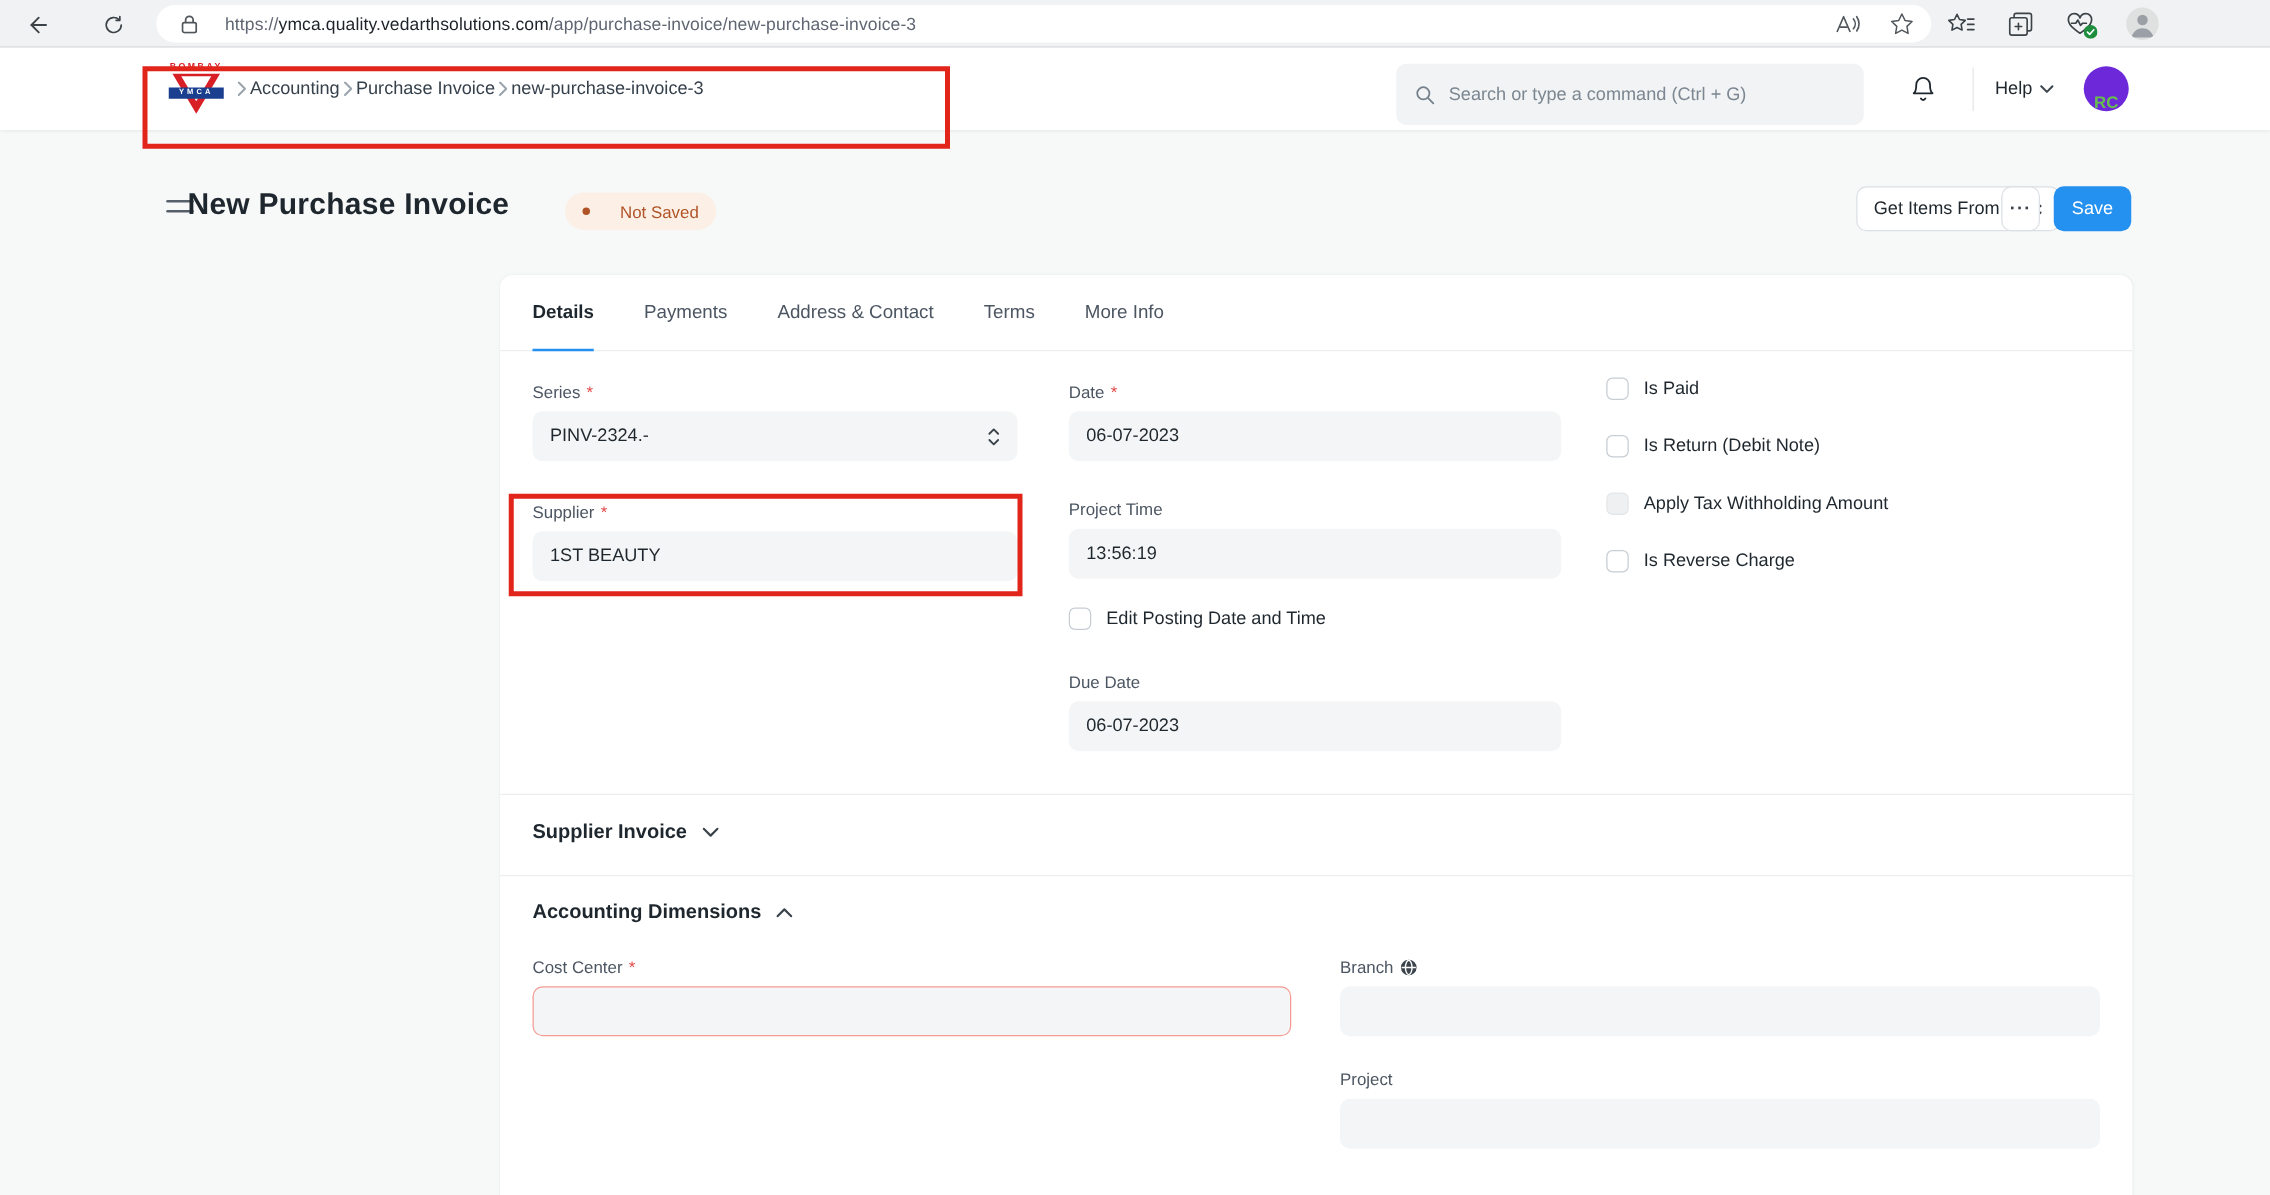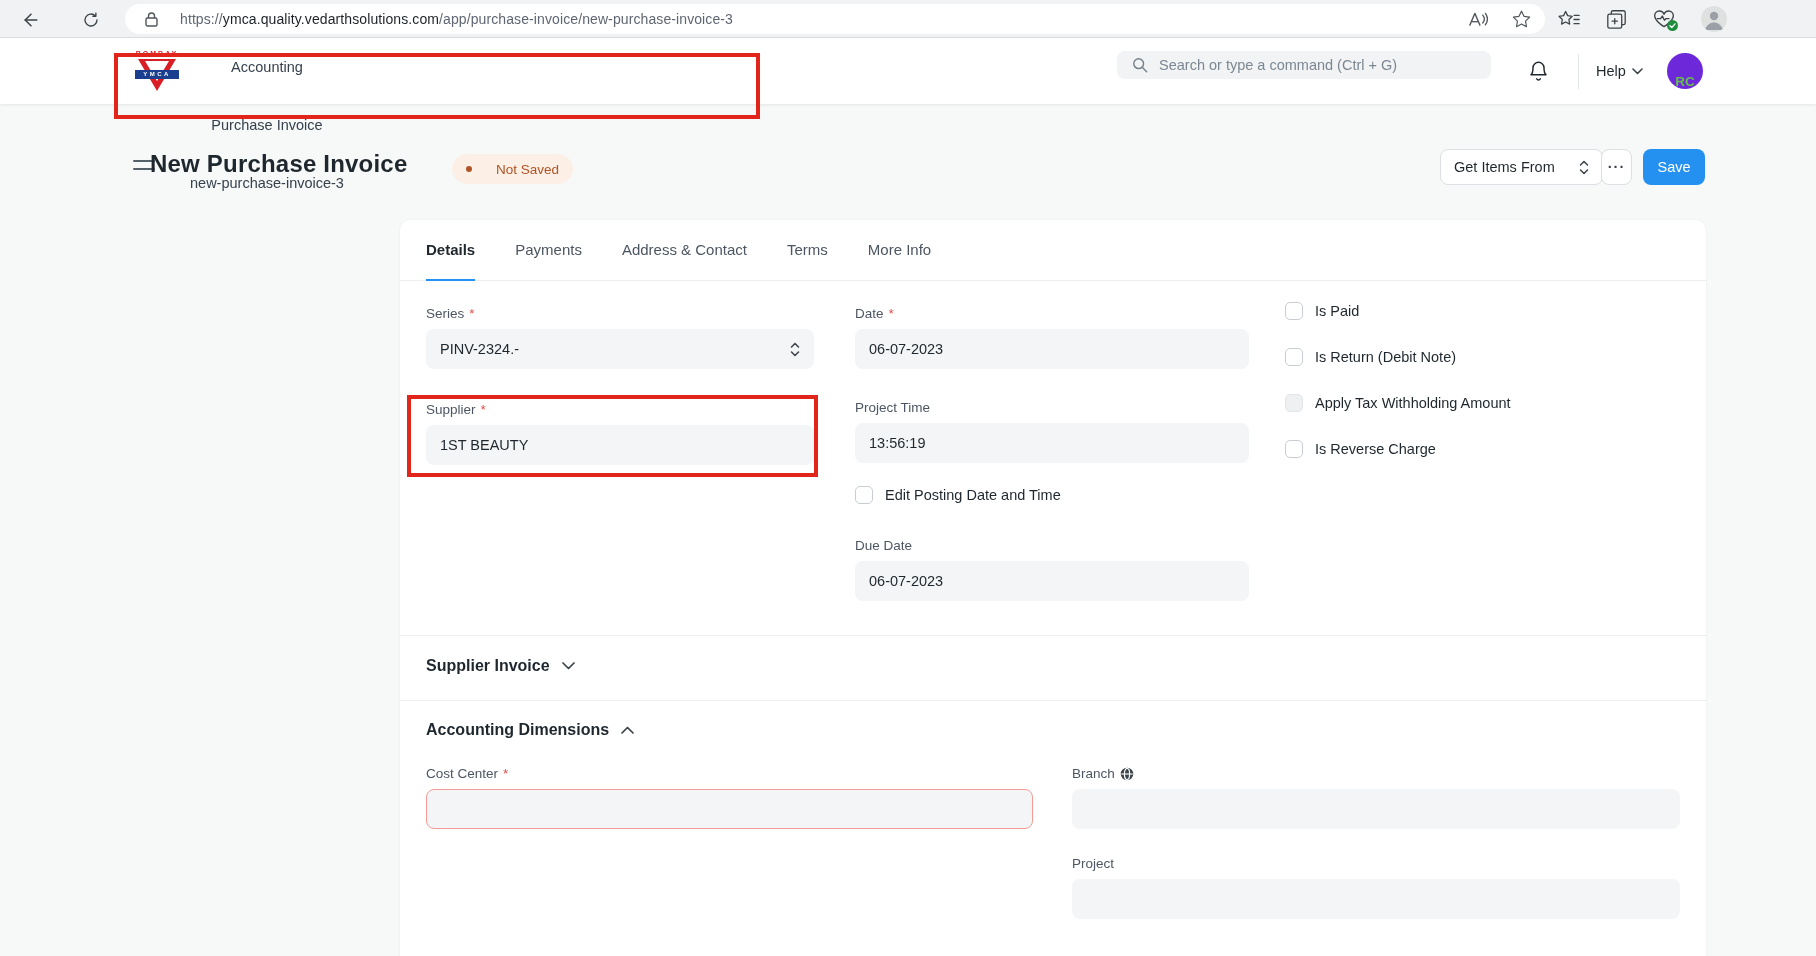--- a/index.html
+++ b/index.html
@@ -44,45 +44,45 @@
   
   .app-header{
     position:absolute;top:38px;left:0;width:1816px;height:66px;background:#fff;
     box-shadow:0 1px 3px rgba(31,39,46,.09);z-index:4;
   }
   .logo{position:absolute;left:135px;top:11px;width:44px;height:46px;cursor:pointer;}
   .logo-top{font-size:7px;font-weight:bold;color:#d81f26;letter-spacing:2px;text-align:center;line-height:9px;}
   .logo-tri{position:relative;margin:1px auto 0;width:0;height:0;border-left:19px solid transparent;border-right:19px solid transparent;border-top:32px solid #d81f26;}
   .logo-tri-inner{position:absolute;left:-12px;top:-30px;width:0;height:0;border-left:12px solid transparent;border-right:12px solid transparent;border-top:20px solid #fff;}
   .logo-band{position:absolute;left:0;top:21px;width:44px;height:9px;background:#1b3f8f;color:#fff;font-size:6px;font-weight:bold;letter-spacing:2.5px;text-align:center;line-height:9px;}
-  .breadcrumb{position:absolute;left:190px;top:0;height:66px;display:flex;align-items:center;gap:21px;font-size:14.5px;color:#36414c;flex-direction:column;}
+  .breadcrumb{position:absolute;left:190px;top:0;height:66px;display:flex;align-items:center;gap:3px;font-size:14.5px;color:#36414c;}
   .crumb{cursor:pointer;white-space:nowrap;}
   .crumb-sep{color:#9aa3ab;}
   .search-bar{
-    position:absolute;left:1117px;top:13px;width:374px;height:28px;border-radius:8px;
+    position:absolute;left:1117px;top:13px;width:374px;height:49px;border-radius:8px;
     background:#f1f3f4;display:flex;align-items:center;gap:11px;padding:0 15px;
     color:var(--muted);font-size:14.5px;cursor:text;
   }
   .bell{position:absolute;left:1528px;top:22px;color:#1f272e;cursor:pointer;}
   .header-divider{position:absolute;left:1578px;top:16px;width:1px;height:35px;background:#e3e6e9;}
   .help{position:absolute;left:1596px;top:0;height:66px;display:flex;align-items:center;gap:6px;font-size:14.5px;color:#1f272e;cursor:pointer;}
   .avatar{position:absolute;left:1667px;top:15px;width:36px;height:36px;border-radius:50%;background:#6d28d9;color:#66bf4d;font-size:13.5px;font-weight:bold;display:flex;align-items:flex-end;justify-content:center;cursor:pointer;}
 
   
   .menu-toggle{position:absolute;left:133px;top:160px;width:22px;cursor:pointer;}
   .menu-toggle i{display:block;height:2px;background:#56606a;border-radius:2px;margin-bottom:6px;}
   .page-title{position:absolute;left:150px;top:150px;font-size:24px;font-weight:bold;letter-spacing:.2px;color:#1f272e;}
   .status-badge{
     position:absolute;left:452px;top:154px;height:30px;border-radius:15px;
     background:#fcf0e6;color:#b05326;font-size:13.5px;display:flex;align-items:center;gap:24px;padding:0 14px;
   }
   .status-dot{width:6px;height:6px;border-radius:50%;background:#b05326;}
   .btn{height:36px;border-radius:8px;display:flex;align-items:center;justify-content:center;font-size:14.5px;cursor:pointer;}
   .btn-default{background:#fff;border:1px solid #dcdfe3;color:#1f272e;}
-  .btn-get-items{position:absolute;left:1440px;top:149px;padding:0 13px;gap:24px;}
+  .btn-get-items{position:absolute;left:1485px;top:149px;padding:0 13px;gap:24px;}
   .btn-more{position:absolute;left:1601px;top:149px;width:31px;letter-spacing:1px;font-weight:bold;color:#3b434b;}
   .btn-save{position:absolute;left:1643px;top:149px;width:62px;background:var(--accent);color:#fff;border:none;}
 
   
   .card{
     position:absolute;left:400px;top:220px;width:1306px;height:758px;background:#fff;
     border-radius:10px;box-shadow:0 .5px 2px rgba(25,39,52,.08);
   }
   .tabs-row{height:61px;border-bottom:1px solid var(--card-border);display:flex;align-items:stretch;gap:40px;padding:0 26px;}
   .tab{display:flex;align-items:center;font-size:15px;color:#4c5662;border-bottom:2px solid transparent;margin-bottom:-1px;cursor:pointer;white-space:nowrap;}

